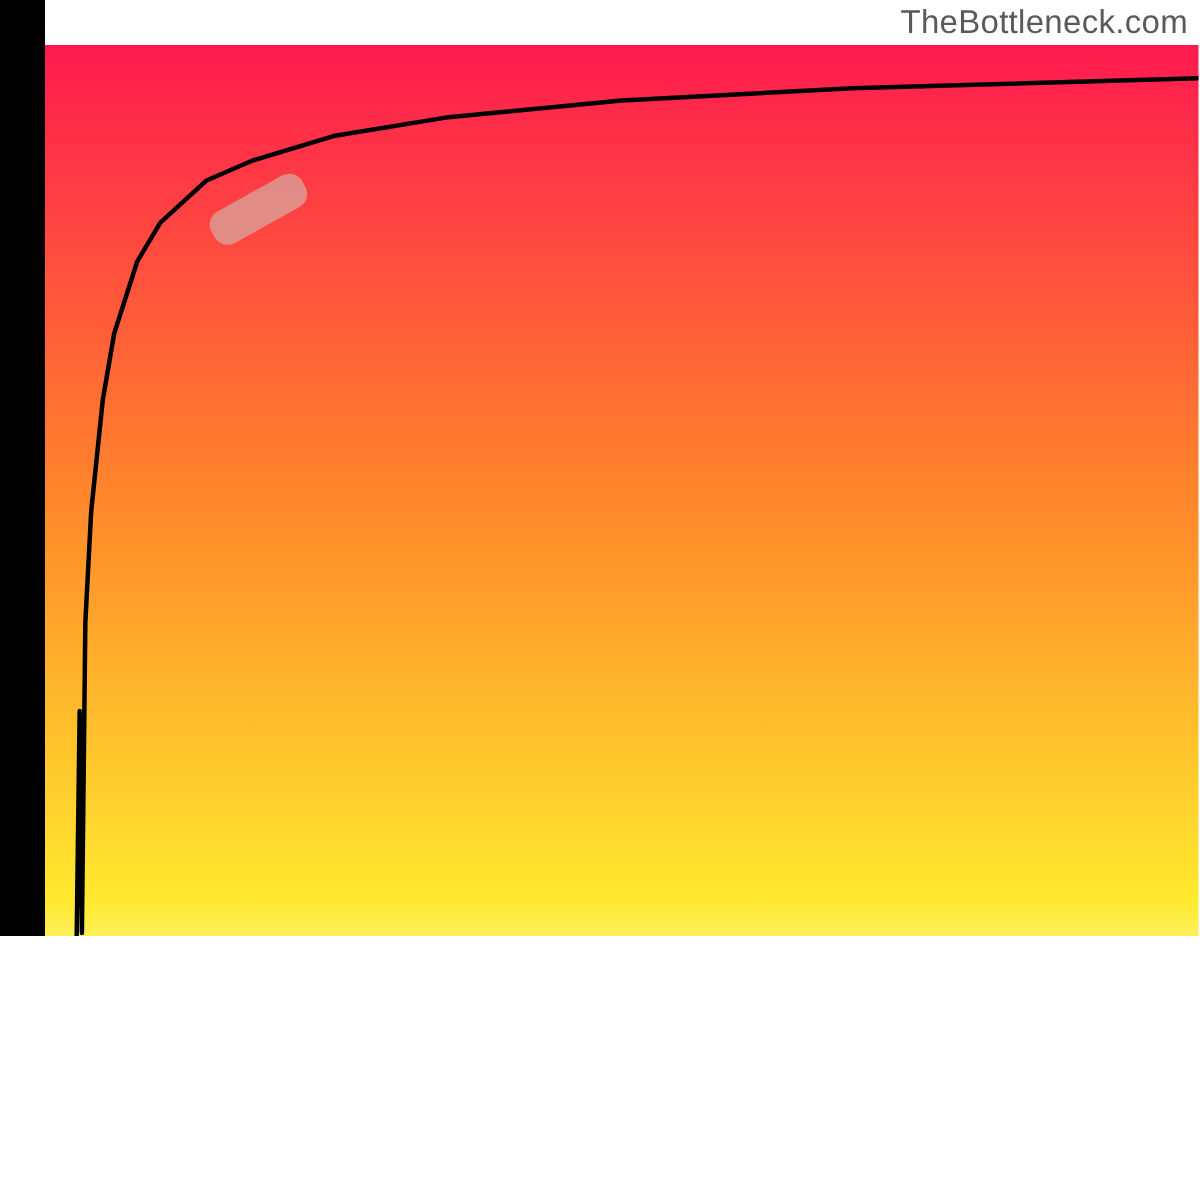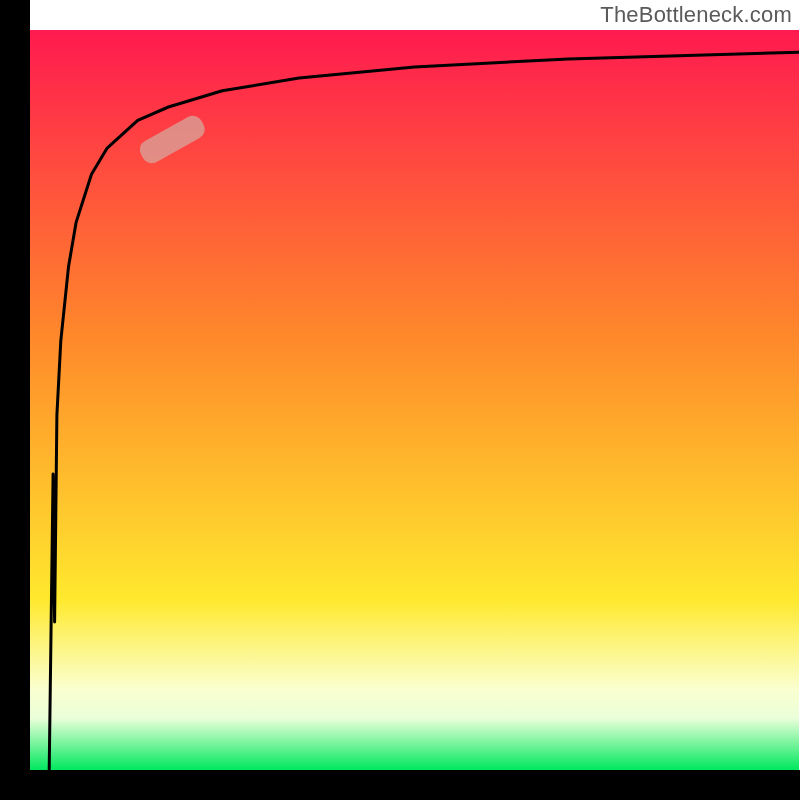--- a/index.html
+++ b/index.html
@@ -6,21 +6,21 @@
     margin: 0;
     padding: 0;
     background: #ffffff;
     display: flex;
     justify-content: center;
     align-items: flex-start;
     font-family: Arial, Helvetica, sans-serif;
   }
   .wrap {
     width: 800px;
-    height: 800px;
+    height: 624px;
     position: relative;
   }
   .attribution {
     position: absolute;
     top: 2px;
     right: 8px;
     font-size: 22px;
     color: #5a5a5a;
     font-weight: 400;
     letter-spacing: 0.2px;

